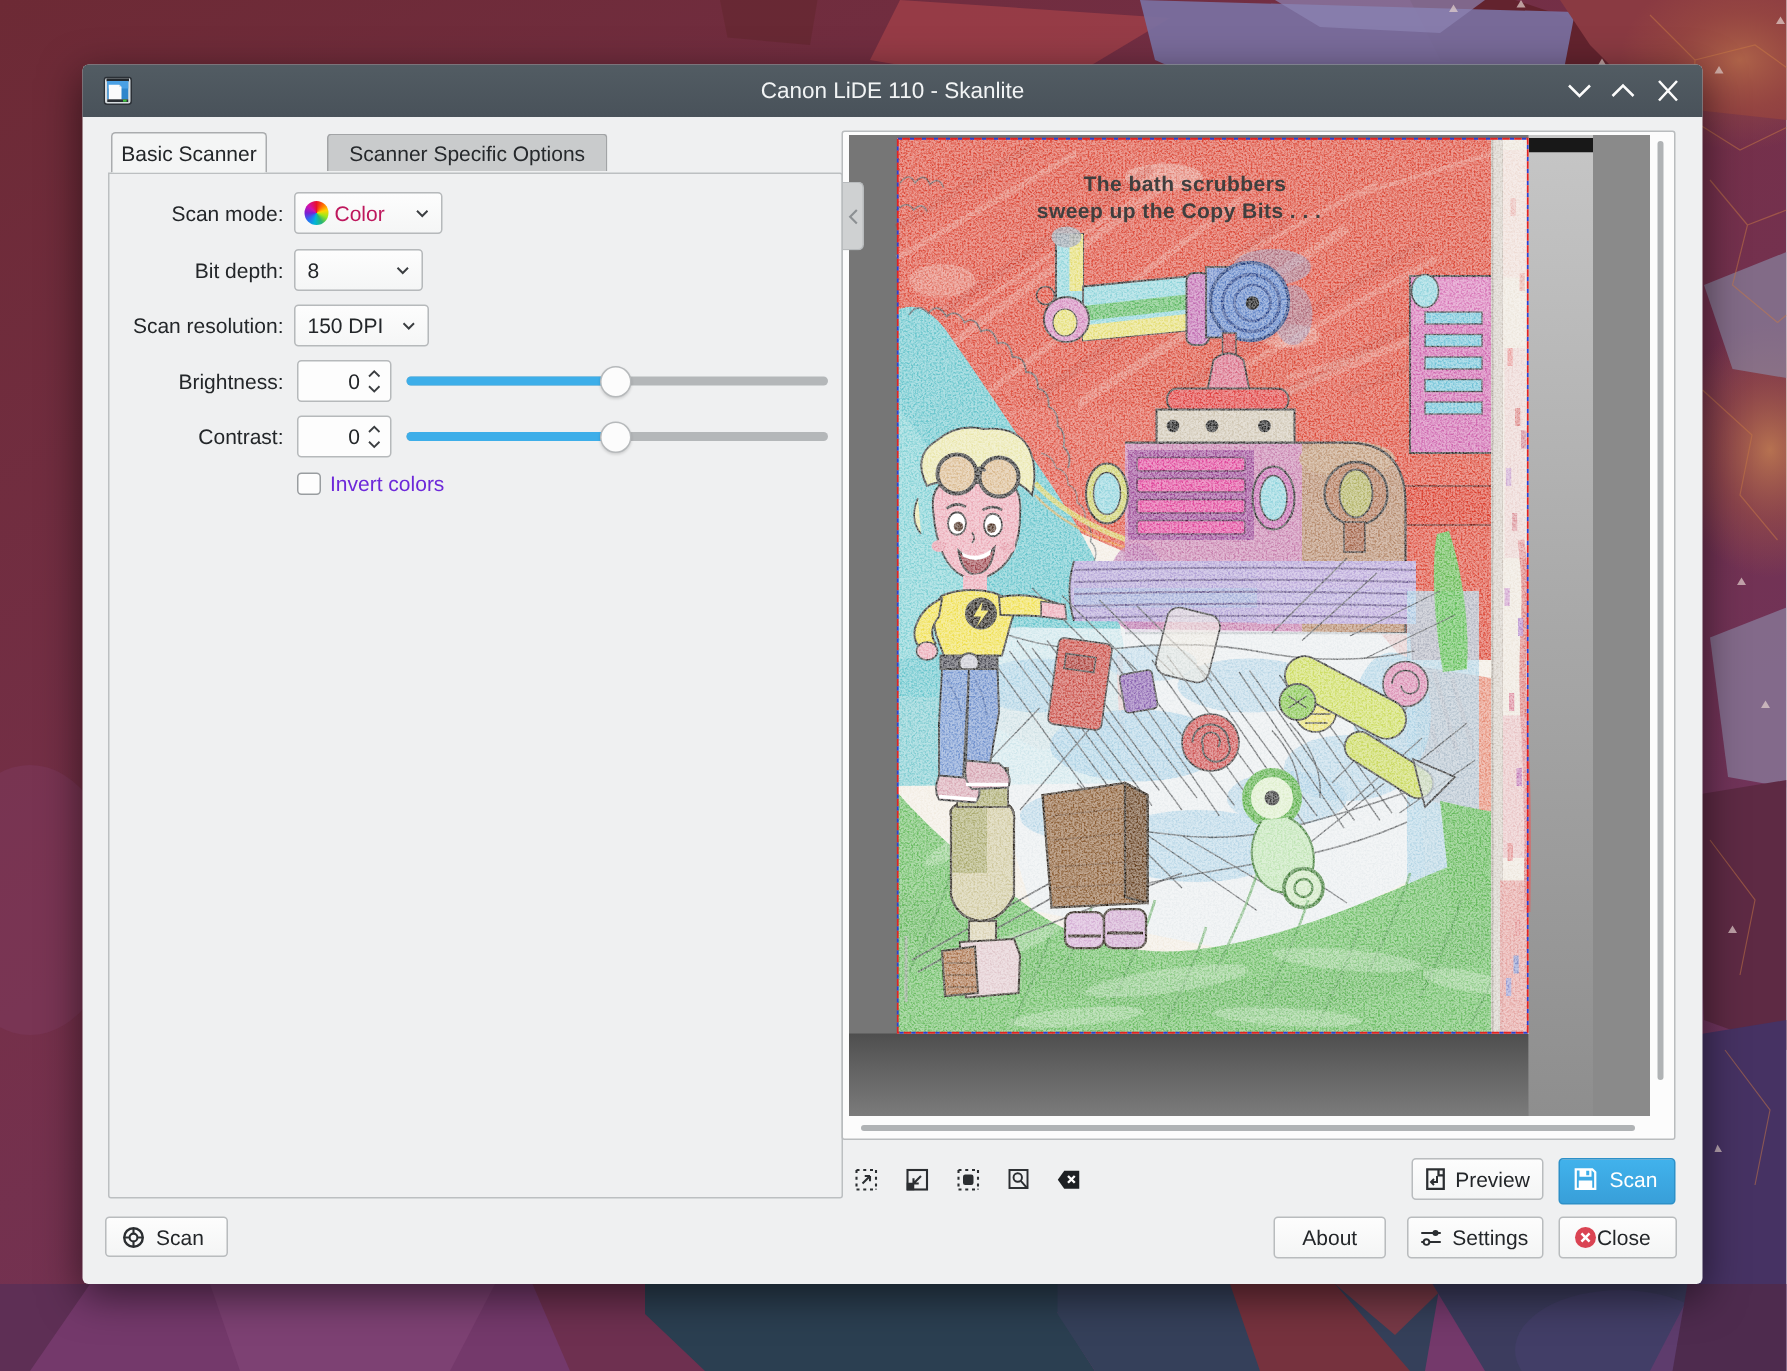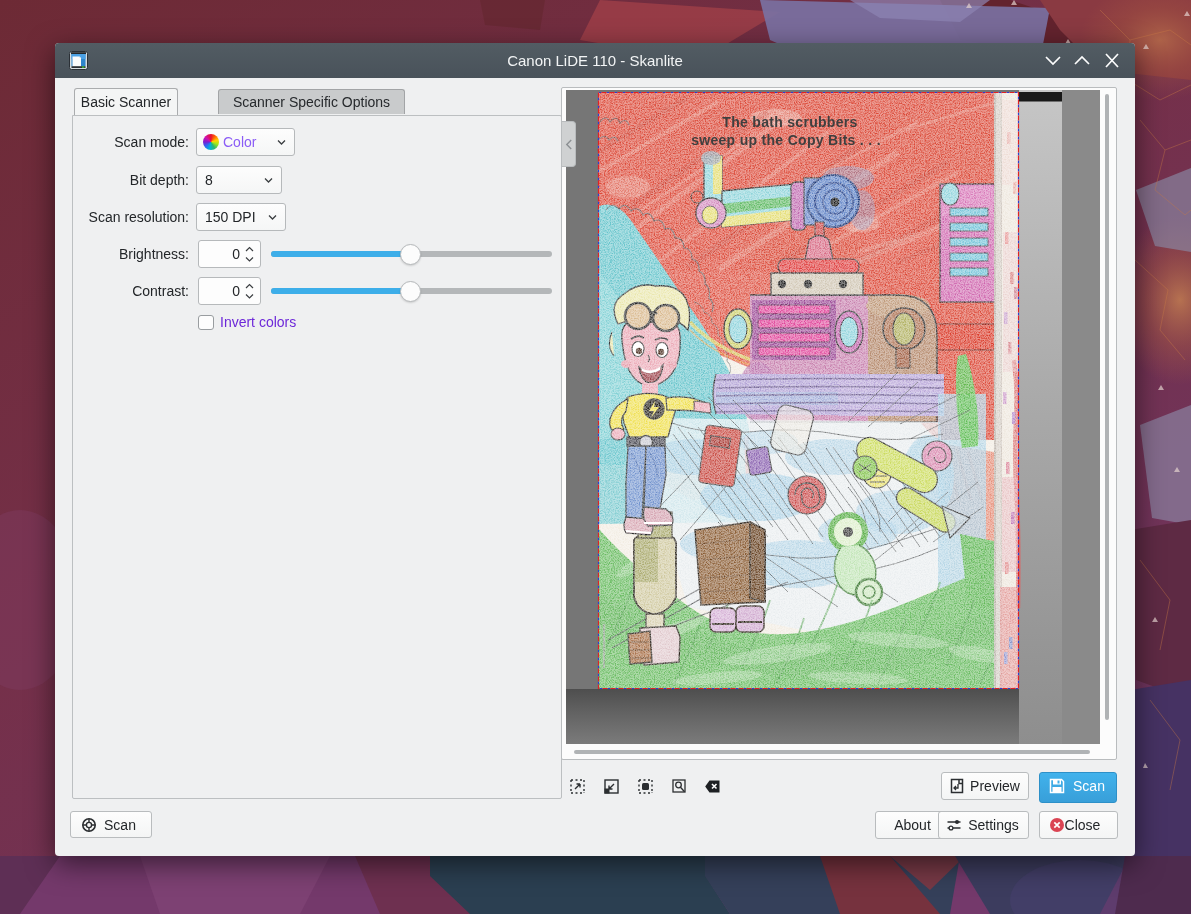--- a/index.html
+++ b/index.html
@@ -123,21 +123,21 @@
         </svg>
   </div>
 
   <div id="tab1">Basic Scanner</div>
   <div id="tab2">Scanner Specific Options</div>
   <div id="pane"></div>
 
   <div class="lbl" style="left:4px;top:85px;line-height:28px;">Scan mode:</div>
   <div class="combo" style="left:141px;top:85px;width:99px;height:28px;"></div>
   <div style="position:absolute;left:148px;top:91px;width:16px;height:16px;border-radius:8px;background:conic-gradient(#e8112d,#ff7200 40deg,#ffd500 75deg,#9de81a 110deg,#2bb673 150deg,#00b5d8 190deg,#2a6df4 230deg,#7a1fd0 270deg,#d012b0 310deg,#e8112d 360deg);"></div>
-  <div style="position:absolute;left:168px;top:85px;line-height:28px;font-size:14px;color:#8b5cf6;">Color</div>
+  <div style="position:absolute;left:168px;top:85px;line-height:28px;font-size:14px;color:#be185d;">Color</div>
   <svg class="cv" style="left:222px;top:95px;" viewBox="0 0 9 9">
         <path d="M1,2.5 L4.5,6 L8,2.5" stroke="#3b3e41" stroke-width="1.3" fill="none"></path>
       </svg>
 
   <div class="lbl" style="left:4px;top:123px;line-height:28px;">Bit depth:</div>
   <div class="combo" style="left:141px;top:123px;width:86px;height:28px;"></div>
   <div style="position:absolute;left:150px;top:123px;line-height:28px;font-size:14px;color:#232629;">8</div>
   <svg class="cv" style="left:209px;top:133px;" viewBox="0 0 9 9">
         <path d="M1,2.5 L4.5,6 L8,2.5" stroke="#3b3e41" stroke-width="1.3" fill="none"></path>
       </svg>
@@ -554,21 +554,21 @@
   </svg>
 
   <div id="bscan" style="left:984px;top:729px;width:78px;height:31px;line-height:27px;padding-left:22px;">Scan</div>
   <svg class="ticon" style="left:994px;top:735px;width:16px;height:16px;" viewBox="0 0 16 16">
     <path d="M1.5,1.5 h11 l2,2 v11 h-13 z" fill="none" stroke="#ffffff" stroke-width="1.5"></path>
     <rect x="4" y="1.5" width="8" height="5" fill="#ffffff"></rect>
     <rect x="8.5" y="2.5" width="2" height="3" fill="#3daee9"></rect>
     <rect x="3.5" y="9" width="9" height="5.5" fill="#ffffff"></rect>
   </svg>
 
-  <div class="btn" style="left:820px;top:768px;width:75px;height:28px;line-height:27px;">About</div>
+  <div class="btn" style="left:794px;top:768px;width:75px;height:28px;line-height:27px;">About</div>
 
   <div class="btn" style="left:883px;top:768px;width:91px;height:28px;line-height:27px;padding-left:20px;">Settings</div>
   <svg class="ticon" style="left:891px;top:774px;width:16px;height:16px;" viewBox="0 0 16 16">
     <path d="M1.5,5 H14.5 M1.5,11 H14.5" stroke="#2b2e31" stroke-width="1.4"></path>
     <circle cx="11" cy="5" r="2" fill="#2b2e31"></circle>
     <circle cx="5" cy="11" r="1.9" fill="#fcfcfc" stroke="#2b2e31" stroke-width="1.3"></circle>
   </svg>
 
   <div class="btn" style="left:984px;top:768px;width:79px;height:28px;line-height:27px;padding-left:8px;">Close</div>
   <svg class="ticon" style="left:994px;top:774px;width:16px;height:16px;" viewBox="0 0 16 16">

